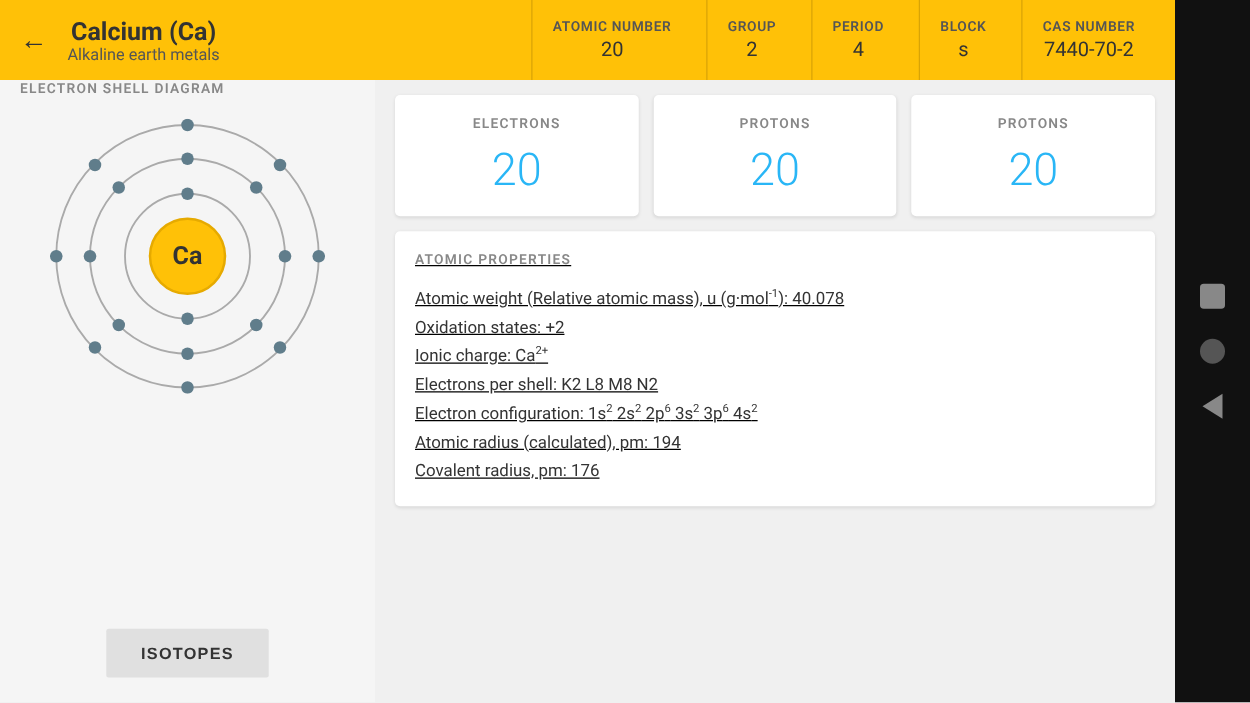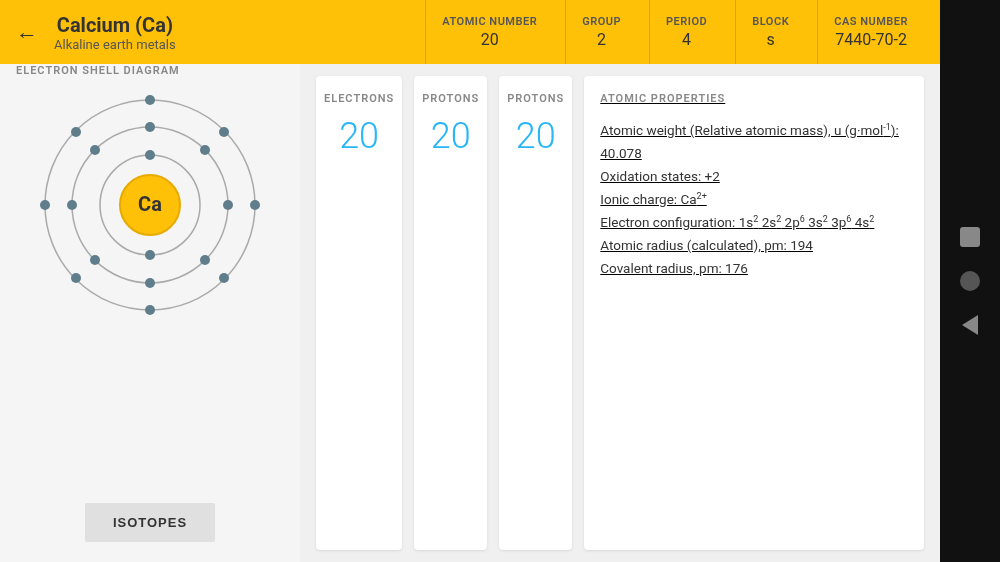--- a/index.html
+++ b/index.html
@@ -130,21 +130,21 @@
       border-radius: 2px;
       margin-top: auto;
     }
 
     
     .right-panel {
       flex: 1;
       padding: 12px 16px;
       overflow-y: auto;
       display: flex;
-      flex-direction: row;
+      flex-direction: column;
       gap: 12px;
     }
 
     
     .particles-row {
       display: flex;
       gap: 12px;
     }
     .particle-card {
       flex: 1;
@@ -326,20 +326,23 @@
         <div class="property-row">
           Atomic weight (Relative atomic mass), u (g·mol<sup>-1</sup>): 40.078
         </div>
         <div class="property-row">
           Oxidation states: +2
         </div>
         <div class="property-row">
           Ionic charge: Ca<sup>2+</sup>
         </div>
         <div class="property-row">
+          Electrons per shell: K2 L8 M8 N2
+        </div>
+        <div class="property-row">
           Electron configuration: 1s<sup>2</sup> 2s<sup>2</sup> 2p<sup>6</sup> 3s<sup>2</sup> 3p<sup>6</sup> 4s<sup>2</sup>
         </div>
         <div class="property-row">
           Atomic radius (calculated), pm: 194
         </div>
         <div class="property-row">
           Covalent radius, pm: 176
         </div>
       </div>
 

